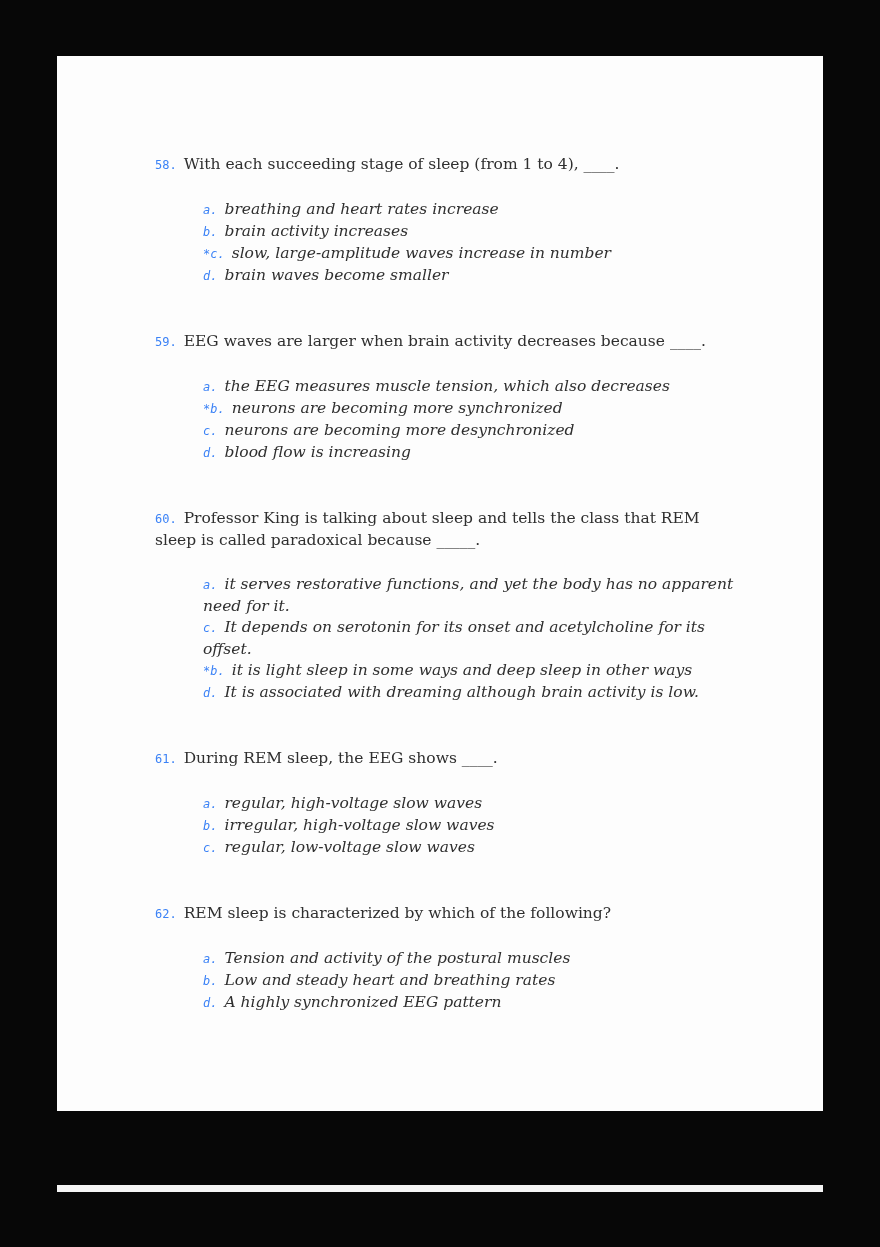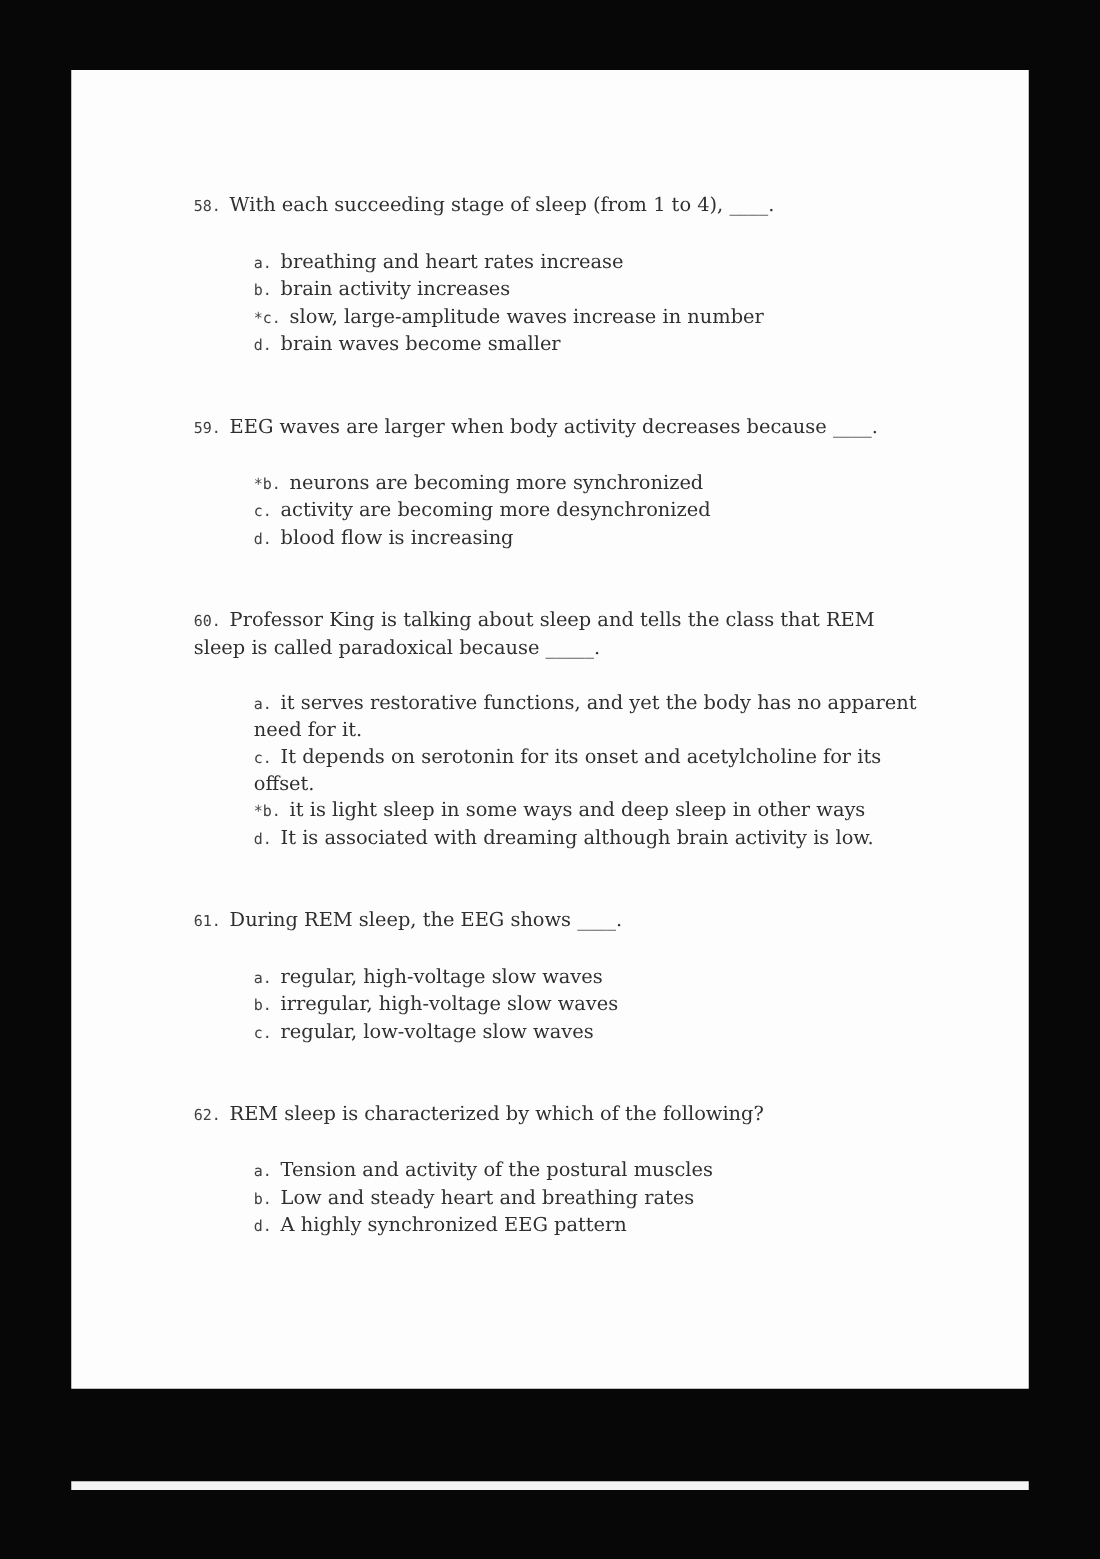--- a/index.html
+++ b/index.html
@@ -43,25 +43,26 @@
   }
   .options {
     margin-top: 23px;
     padding-left: 48px;
   }
   .opt {
     margin: 0;
     font-size: 15.5px;
     line-height: 21px;
     color: #2f2f2f;
+    font-style: italic;
   }
   .mono {
     font-family: "DejaVu Sans Mono", monospace;
     font-size: 12px;
-    color: #404040;
+    color: #3b82f6;
     margin-right: 7px;
   }
   .serif {
     font-family: "DejaVu Serif", serif;
   }
 </style>
 </head>
 <body>
 
 <div class="page">
@@ -70,24 +71,25 @@
     <p class="q-line"><span class="mono">58.</span><span class="serif">With each succeeding stage of sleep (from 1 to 4), ____.</span></p>
     <div class="options">
       <p class="opt"><span class="mono">a.</span><span class="serif">breathing and heart rates increase</span></p>
       <p class="opt"><span class="mono">b.</span><span class="serif">brain activity increases</span></p>
       <p class="opt"><span class="mono">*c.</span><span class="serif">slow, large-amplitude waves increase in number</span></p>
       <p class="opt"><span class="mono">d.</span><span class="serif">brain waves become smaller</span></p>
     </div>
   </div>
 
   <div class="question">
-    <p class="q-line"><span class="mono">59.</span><span class="serif">EEG waves are larger when body activity decreases because ____.</span></p>
+    <p class="q-line"><span class="mono">59.</span><span class="serif">EEG waves are larger when brain activity decreases because ____.</span></p>
     <div class="options">
+      <p class="opt"><span class="mono">a.</span><span class="serif">the EEG measures muscle tension, which also decreases</span></p>
       <p class="opt"><span class="mono">*b.</span><span class="serif">neurons are becoming more synchronized</span></p>
-      <p class="opt"><span class="mono">c.</span><span class="serif">activity are becoming more desynchronized</span></p>
+      <p class="opt"><span class="mono">c.</span><span class="serif">neurons are becoming more desynchronized</span></p>
       <p class="opt"><span class="mono">d.</span><span class="serif">blood flow is increasing</span></p>
     </div>
   </div>
 
   <div class="question">
     <p class="q-line"><span class="mono">60.</span><span class="serif">Professor King is talking about sleep and tells the class that REM sleep is called paradoxical because _____.</span></p>
     <div class="options">
       <p class="opt"><span class="mono">a.</span><span class="serif">it serves restorative functions, and yet the body has no apparent need for it.</span></p>
       <p class="opt"><span class="mono">c.</span><span class="serif">It depends on serotonin for its onset and acetylcholine for its offset.</span></p>
       <p class="opt"><span class="mono">*b.</span><span class="serif">it is light sleep in some ways and deep sleep in other ways</span></p>

